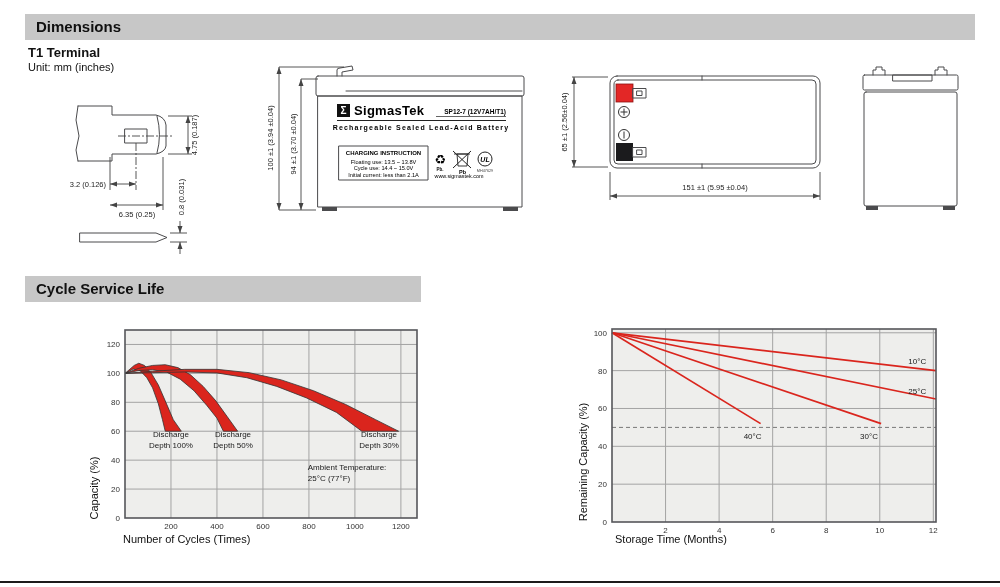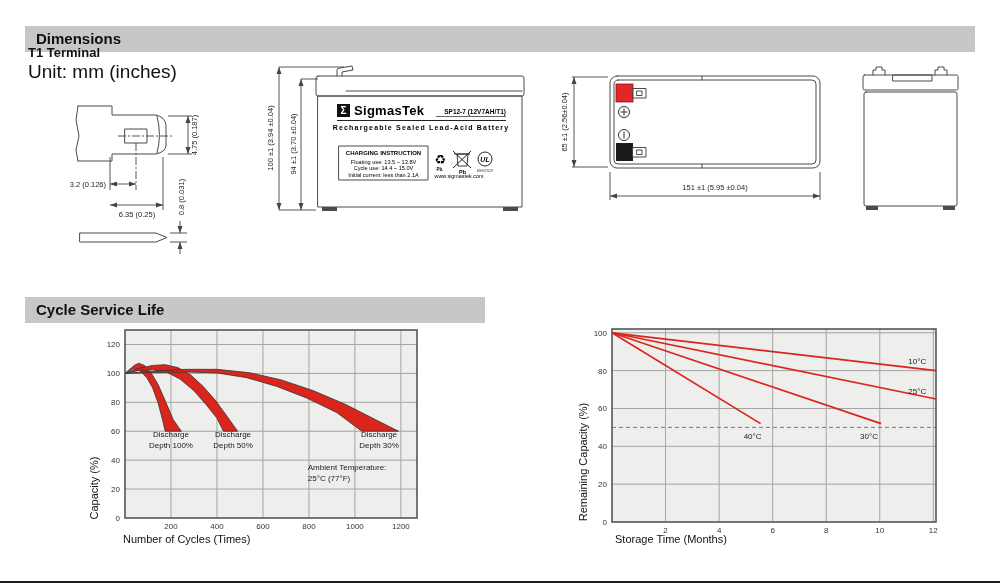--- a/index.html
+++ b/index.html
@@ -1,24 +1,24 @@
 <!DOCTYPE html>
 <html><head>
 <meta charset="utf-8">
 <style>
   html,body{margin:0;padding:0;background:#fff;}
   .page{position:relative;width:1000px;height:587px;background:#fff;overflow:hidden;
         font-family:"Liberation Sans",sans-serif;color:#111;}
   .bar{position:absolute;height:26px;background:#c7c7c7;color:#101010;font-weight:bold;
-       font-size:15px;line-height:26px;padding-left:11px;box-sizing:border-box;margin-top:12px;}
+       font-size:15px;line-height:26px;padding-left:11px;box-sizing:border-box;}
   #bar-dimensions{left:25px;top:14px;width:950px;}
-  #bar-cycle{left:25px;top:285px;width:460px;}
+  #bar-cycle{left:25px;top:276px;width:396px;}
   #bar-self{left:530px;top:285px;width:460px;}
   .t1{position:absolute;left:28px;top:45px;font-weight:bold;font-size:13px;}
-  .unit{position:absolute;left:28px;top:61px;font-size:19px;}
+  .unit{position:absolute;left:28px;top:61px;font-size:11px;}
   .footer-rule{position:absolute;left:0;top:581px;width:1000px;height:2px;background:#1c1c1c;}
   svg{position:absolute;left:0;top:0;}
   svg text{font-family:"Liberation Sans",sans-serif;}
   .dimtxt{font-size:7.5px;fill:#222;}
   .tick{font-size:8px;fill:#333;}
   .ann{font-size:8px;fill:#1a1a1a;}
   .axis{font-size:11px;fill:#111;}
   .lw{stroke:#4b4b4d;stroke-width:1;fill:none;stroke-linejoin:round;stroke-linecap:round;}
   .dim{stroke:#444;stroke-width:0.9;fill:none;}
 </style>

